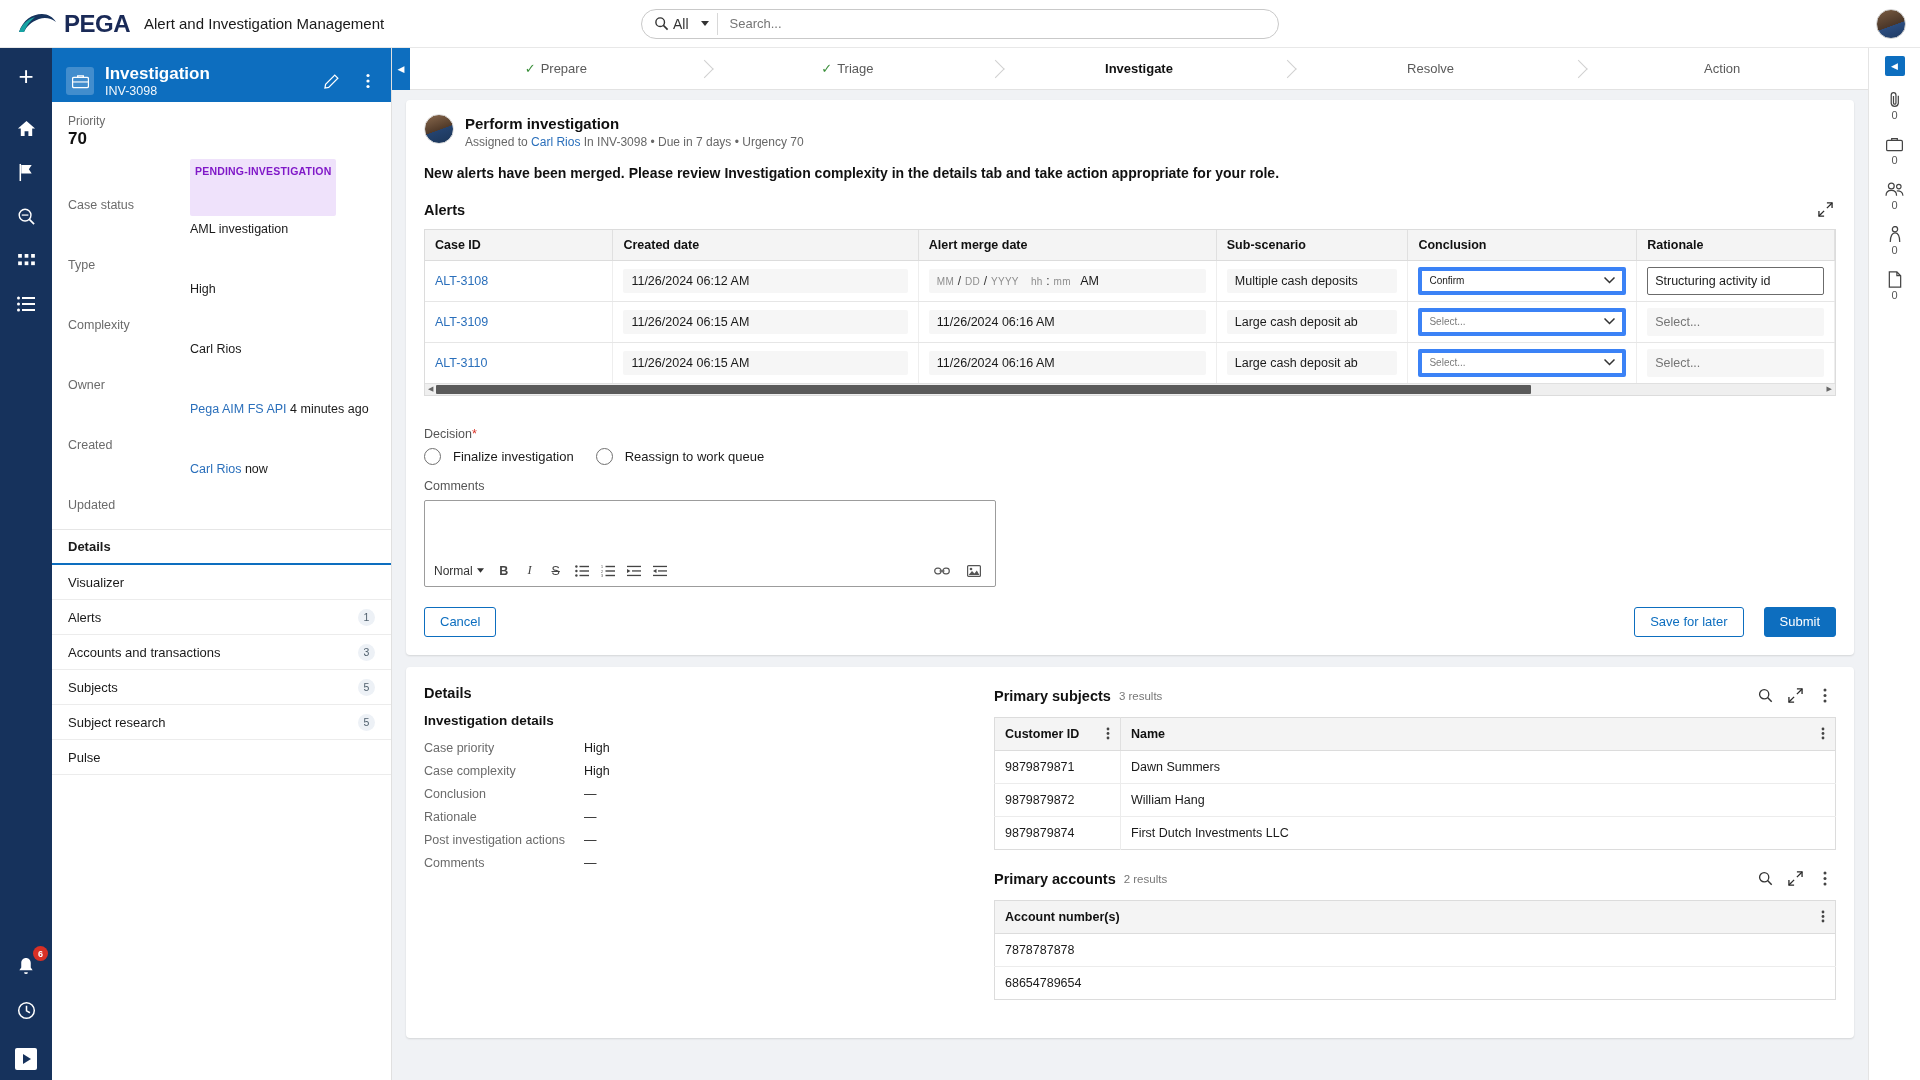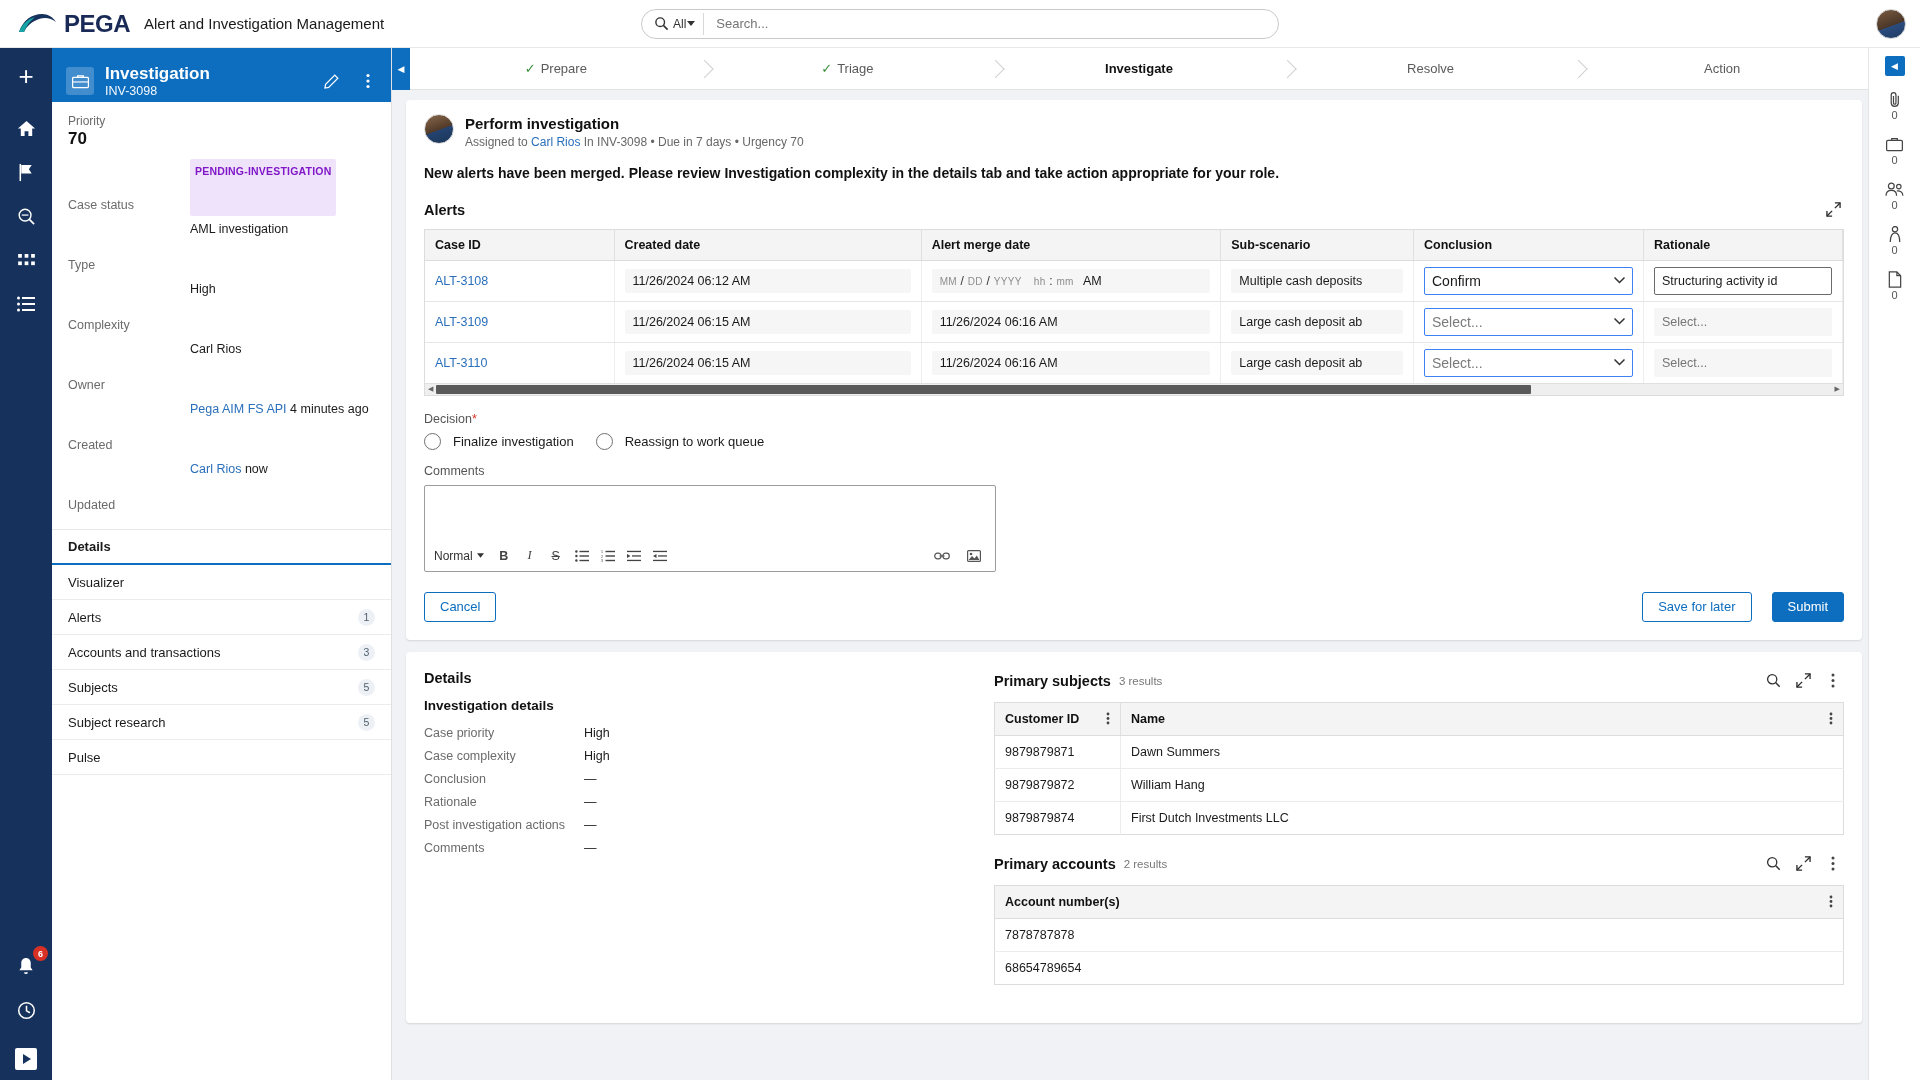--- a/index.html
+++ b/index.html
@@ -25,21 +25,21 @@
   .app-title { font-size: 15px; color: #1a1a1a; font-weight: 500; margin-left: 4px; }
   .search-wrap {
     position: absolute; left: 50%; transform: translateX(-50%);
     display: flex; align-items: center;
     width: 638px; height: 30px;
     border: 1px solid #c9c9c9; border-radius: 16px; background: #fff;
     overflow: hidden;
   }
   .search-icon-box { padding: 0 4px 0 12px; display: flex; align-items: center; }
   .search-scope {
-    display: flex; align-items: center; gap: 1px; font-size: 12px; color: #333;
+    display: flex; align-items: center; gap: 12px; font-size: 14px; color: #333;
     padding-right: 8px; cursor: pointer; white-space: nowrap;
   }
   .search-divider { width: 1px; height: 22px; background: #d8d8d8; }
   .search-input {
     flex: 1; border: none; outline: none; font-size: 13px; color: #222;
     padding: 0 12px; height: 100%; background: transparent;
     font-family: "Liberation Sans", sans-serif;
   }
   .avatar-top {
     position: absolute; right: 14px; width: 30px; height: 30px; border-radius: 50%;
@@ -143,21 +143,21 @@
   }
   .stage.current { font-weight: bold; color: #111; }
   .stage .chk { color: #3a8f3a; font-size: 13px; }
   .stage:not(:last-child)::after {
     content: ""; position: absolute; right: -9px; top: 50%;
     width: 12px; height: 12px; border-top: 1px solid #d0d0d0;
     border-right: 1px solid #d0d0d0; transform: translateY(-50%) rotate(45deg);
     background: transparent; z-index: 2;
   }
 
-  .scroll-area { flex: 1; overflow: hidden; padding: 10px 6px 0 14px; }
+  .scroll-area { flex: 1; overflow: hidden; padding: 10px 14px 0 14px; }
 
   .card {
     background: #fff; border-radius: 4px; box-shadow: 0 1px 2px rgba(0,0,0,0.12);
     margin-bottom: 12px;
   }
 
   .assign-head { display: flex; align-items: flex-start; gap: 11px; padding: 14px 18px 0 18px; }
   .assign-avatar {
     width: 30px; height: 30px; border-radius: 50%; flex-shrink: 0;
     background: linear-gradient(160deg,#8a6a4e 0%, #513a29 52%, #24436f 53%, #1b3557 100%);
@@ -192,42 +192,42 @@
   table.alerts tr:last-child td { border-bottom: none; }
   .cell-ro {
     background: #f6f6f6; padding: 5px 8px; display: block;
     border-radius: 2px; font-size: 12.5px; overflow: hidden;
     text-overflow: ellipsis; white-space: nowrap;
   }
   .ph-date { color: #8d8d8d; font-size: 10px; letter-spacing: 0.3px; }
   .ph-date .sep { color: #333; font-size: 12px; }
   .ph-date .ampm { color: #1a1a1a; font-size: 12.5px; letter-spacing: 0; }
   .sel {
-    width: 100%; height: 28px; border: 1px solid #3b82f6; border-radius: 2px;
+    width: 100%; height: 28px; border: 4px solid #3b82f6; border-radius: 2px;
     background: #fff; display: flex; align-items: center; justify-content: space-between;
-    padding: 0 7px; font-size: 14px; color: #1a1a1a; cursor: pointer;
+    padding: 0 7px; font-size: 10px; color: #1a1a1a; cursor: pointer;
   }
   .sel.placeholder { color: #7a7a7a; }
   .chev { font-size: 9px; color: #333; }
   .txtin {
     width: 100%; height: 28px; border: 1px solid #6b6b6b; border-radius: 2px;
     background: #fff; padding: 0 7px; font-size: 12.5px; color: #1a1a1a;
     outline: none; font-family: "Liberation Sans", sans-serif;
   }
   .txtin.empty { border-color: transparent; background: #f6f6f6; color: #9a9a9a; }
 
   .hscroll {
     height: 12px; background: #efefef; border-top: 1px solid #e0e0e0;
     display: flex; align-items: center; position: relative; cursor: pointer;
   }
   .hscroll .arrowL, .hscroll .arrowR { font-size: 7px; color: #666; padding: 0 3px; }
   .hscroll .thumb { height: 9px; background: #5a5a5a; border-radius: 1px; flex: none; }
   .hscroll .track { flex: 1; }
 
-  .decision-wrap { padding: 16px 18px 0 18px; }
+  .decision-wrap { padding: 16px 18px 0 18px; margin-top: 15px; }
   .lbl { font-size: 12.5px; color: #555; margin-bottom: 7px; }
   .req { color: #d93025; }
   .radios { display: flex; gap: 22px; align-items: center; }
   .radio { display: flex; align-items: center; gap: 12px; cursor: pointer; }
   .radio .dot {
     width: 17px; height: 17px; border: 1.5px solid #707070; border-radius: 50%;
     background: #fff;
   }
   .radio span.t { font-size: 13px; color: #1a1a1a; }
 

